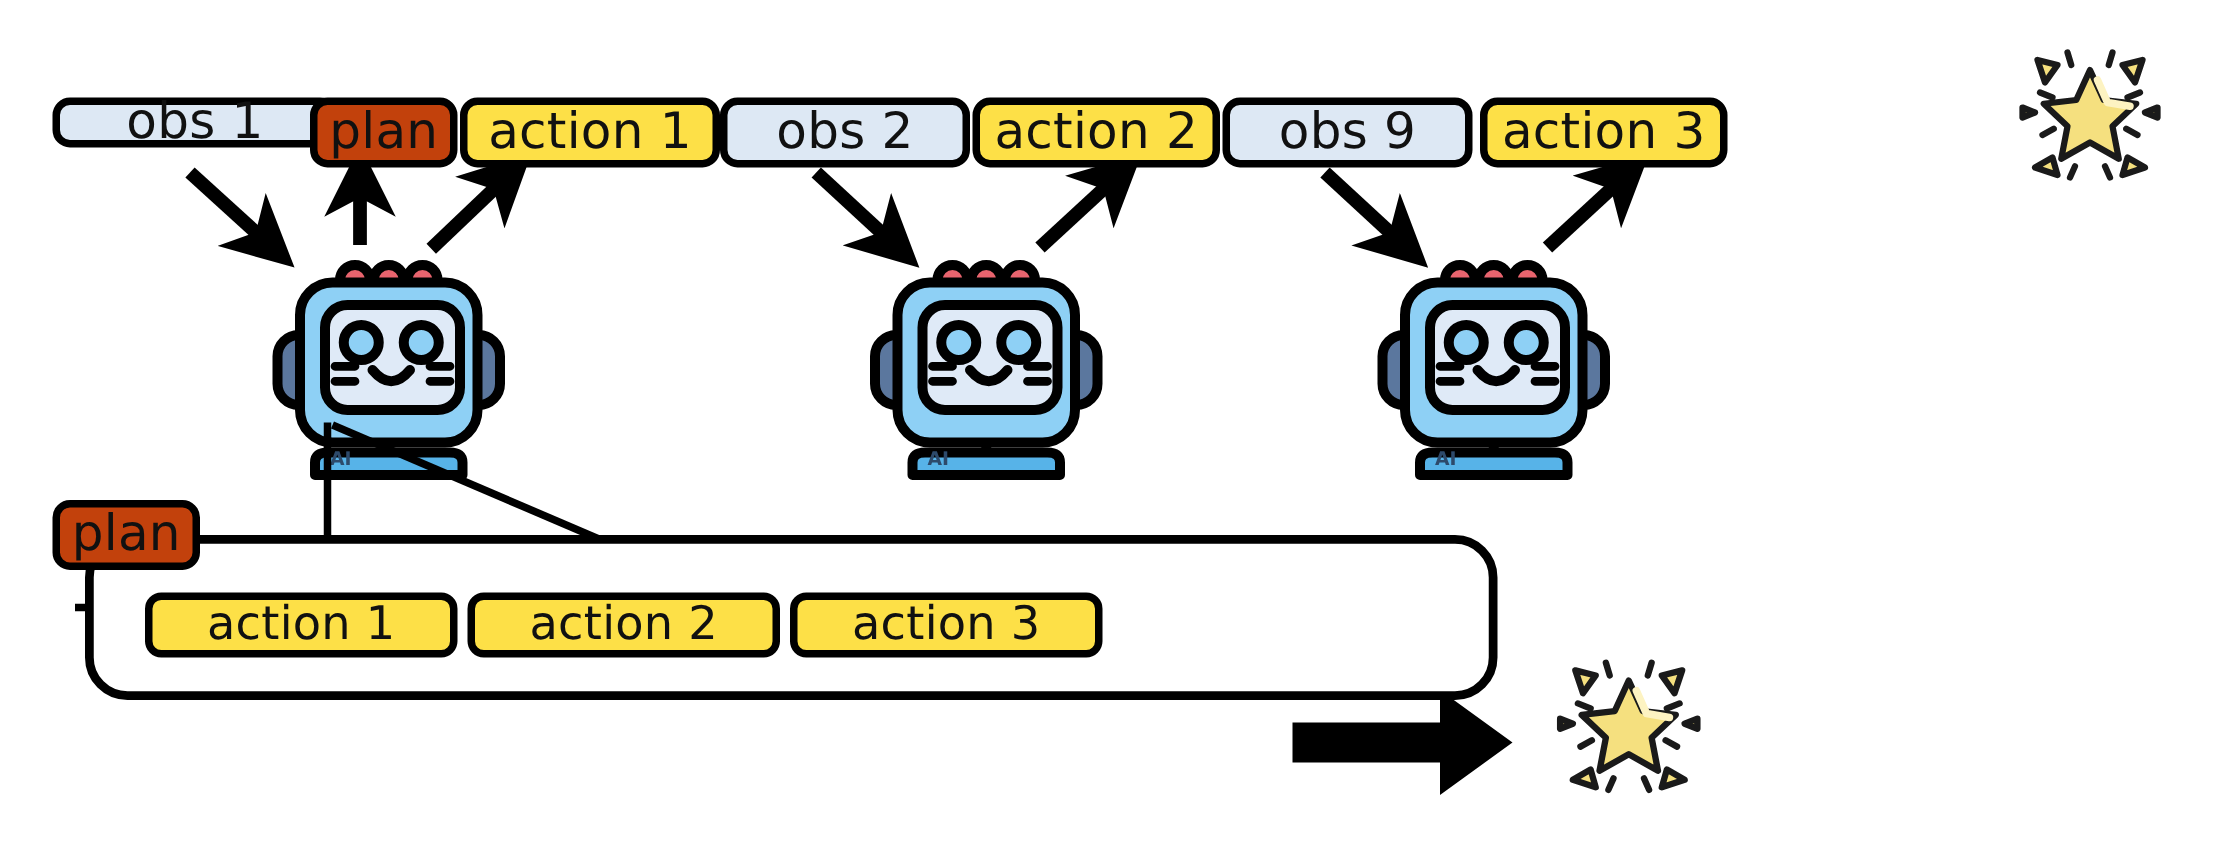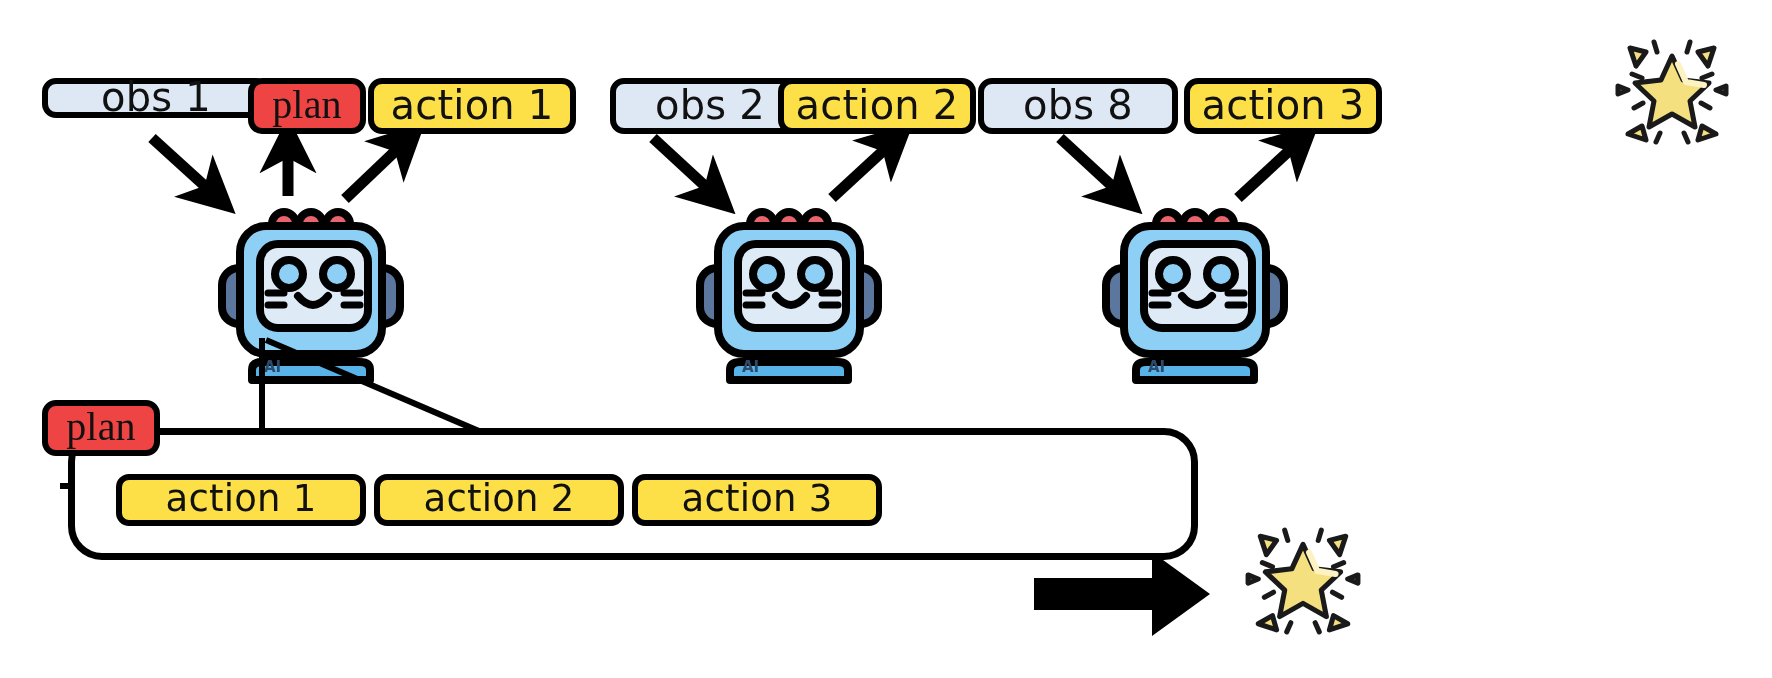--- a/index.html
+++ b/index.html
@@ -16,21 +16,21 @@
     border-radius:14px;
     display:flex;align-items:center;justify-content:center;
     font-size:40px;
     color:#111;
     line-height:1;
     letter-spacing:0.2px;
     white-space:nowrap;
     padding-bottom:3px;
   }
   .pill.obs   {background:#dde8f4;}
-  .pill.plan  {background:#ef4444;font-family:Liberation Serif, serif;}
+  .pill.plan  {background:#c2410c;}
   .pill.action{background:#fde047;}
 
   .pill.small{font-size:37px;border-radius:13px;}
 
   
   .panel{
     position:absolute;
     box-sizing:border-box;
     border:7px solid #000;
     border-radius:34px;
@@ -146,25 +146,25 @@
       <use href="#sparkstar" x="1242" y="518" width="122" height="122"></use>
     </g>
   </svg>
 
   <div class="pill obs" style="left:42px;top:78px;width:228px;height:40px;">obs 1</div>
 
   <div class="pill plan" style="left:248px;top:78px;width:118px;height:56px;">plan</div>
 
   <div class="pill action" style="left:368px;top:78px;width:208px;height:56px;">action 1</div>
 
-  <div class="pill obs" style="left:610px;top:78px;width:200px;height:56px;">obs 2</div>
+  <div class="pill obs" style="left:576px;top:78px;width:200px;height:56px;">obs 2</div>
 
   <div class="pill action" style="left:778px;top:78px;width:198px;height:56px;">action 2</div>
 
-  <div class="pill obs" style="left:978px;top:78px;width:200px;height:56px;">obs 8</div>
+  <div class="pill obs" style="left:978px;top:78px;width:200px;height:56px;">obs 9</div>
 
   <div class="pill action" style="left:1184px;top:78px;width:198px;height:56px;">action 3</div>
 
   <div class="panel" style="left:68px;top:428px;width:1130px;height:132px;"></div>
 
   <div class="pill plan" style="left:42px;top:400px;width:118px;height:56px;">plan</div>
 
   <div class="pill action small" style="left:116px;top:474px;width:250px;height:52px;">action 1</div>
 
   <div class="pill action small" style="left:374px;top:474px;width:250px;height:52px;">action 2</div>

